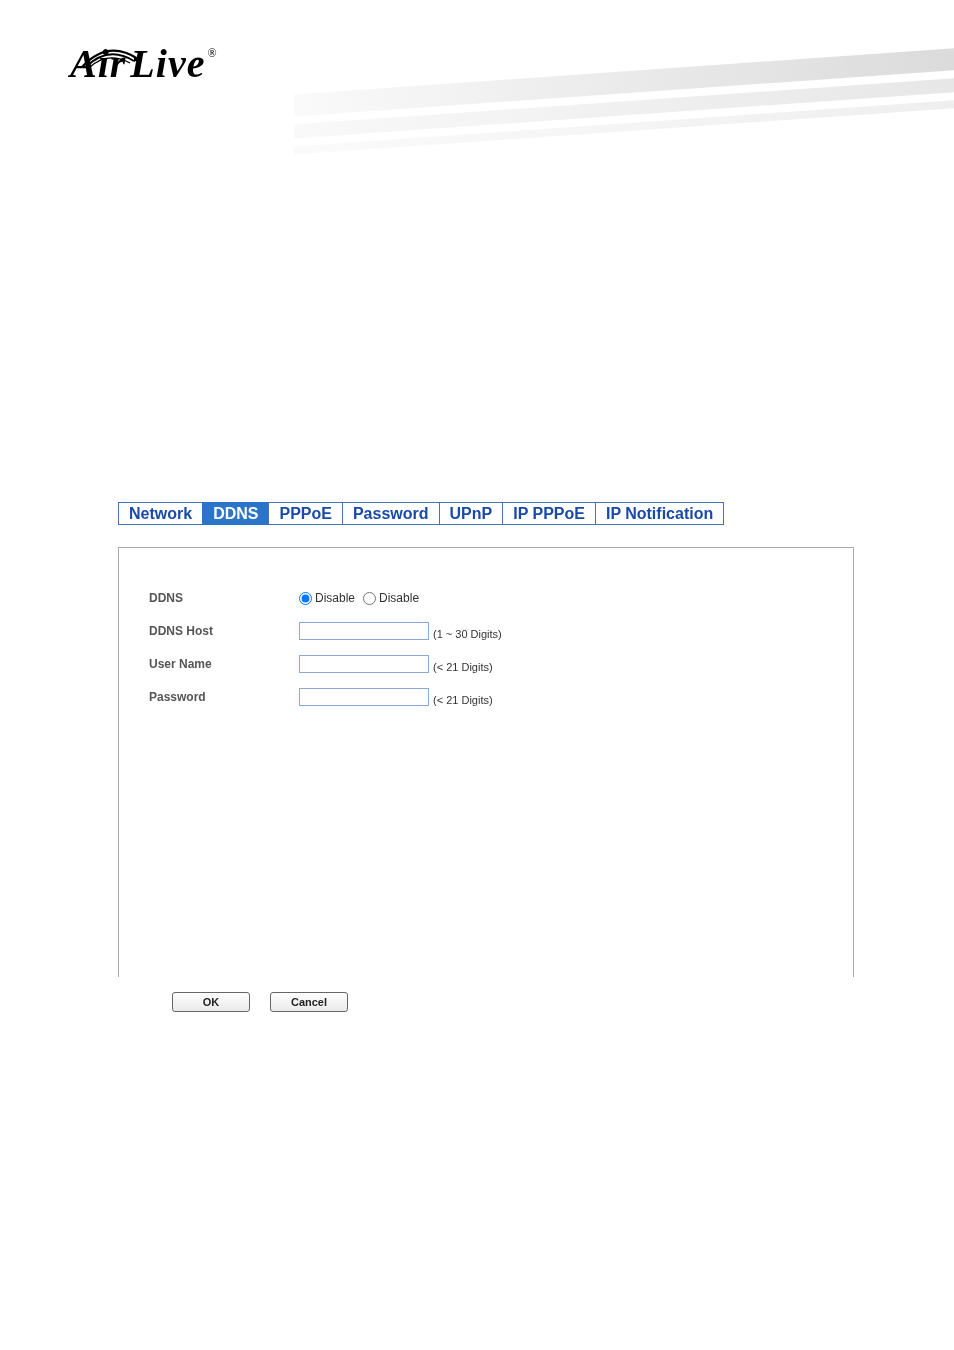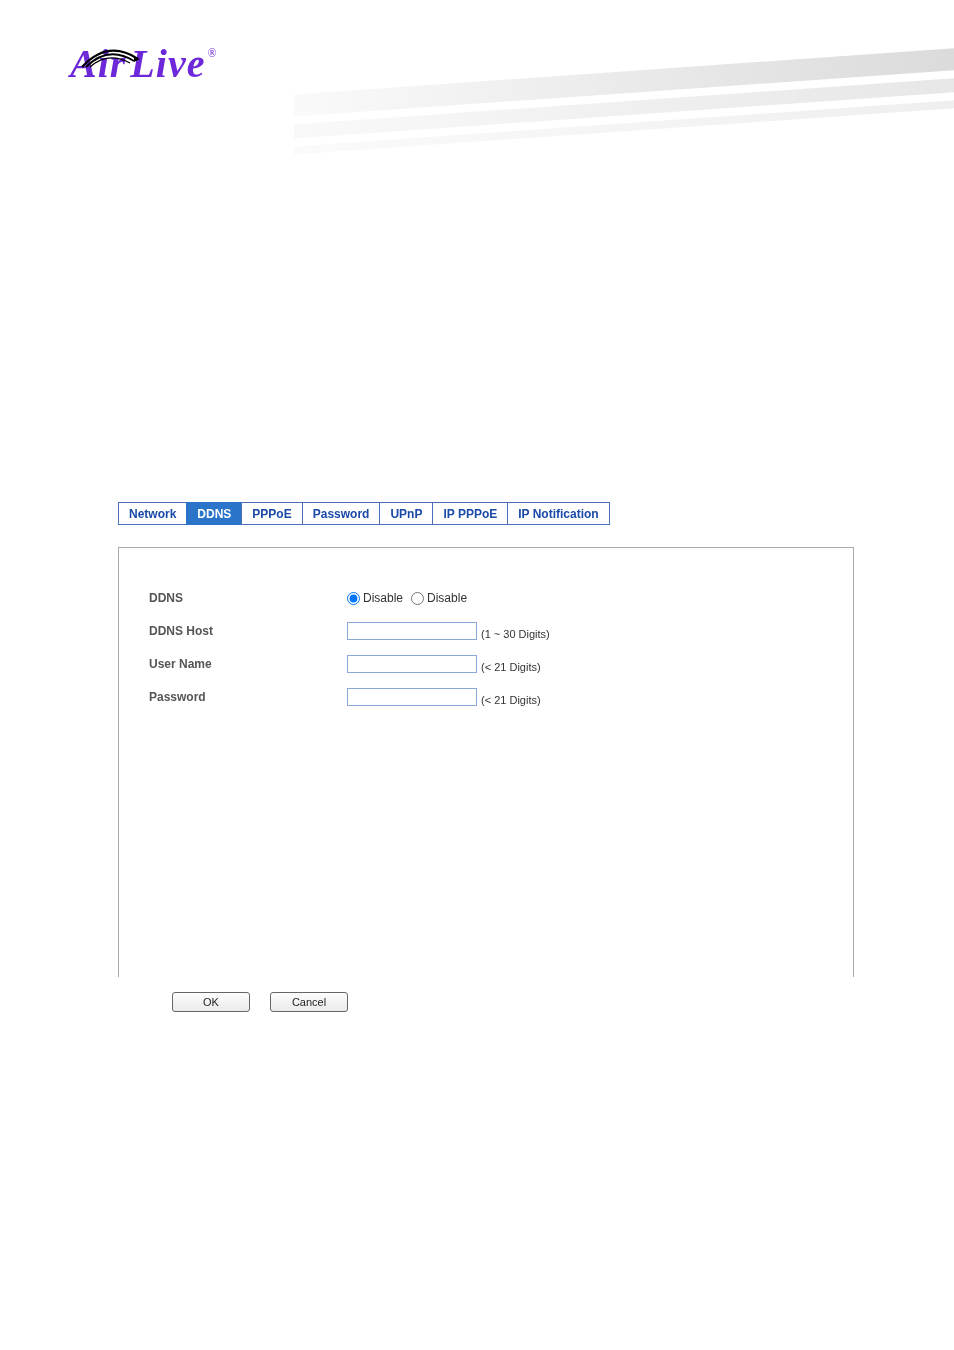--- a/index.html
+++ b/index.html
@@ -13,21 +13,21 @@
   }
   .logo {
     position: absolute;
     top: 40px;
     left: 70px;
     font-family: Georgia, 'Times New Roman', serif;
     font-size: 40px;
     font-style: italic;
     font-weight: bold;
     letter-spacing: 1px;
-    color: #6d28d9;
+    color: #000000;
   }
   .logo .arc {
     position: absolute;
     top: -8px;
     left: 10px;
     width: 60px;
     height: 24px;
   }
   .logo .arc svg { width: 100%; height: 100%; }
   .logo sup {
@@ -61,21 +61,21 @@
   .content {
     position: absolute;
     top: 502px;
     left: 118px;
     right: 100px;
   }
 
   .tabs {
     display: flex;
     height: 23px;
-    font-size: 12px;
+    font-size: 16px;
   }
   .tab {
     border: 1px solid #4a6fb5;
     border-bottom: 1px solid #4a6fb5;
     padding: 3px 10px 3px 10px;
     color: #1a4aa8;
     font-weight: bold;
     background: #fff;
     cursor: pointer;
     display: flex;
@@ -105,21 +105,21 @@
     font-size: 12px;
     color: #555;
     margin-bottom: 13px;
     height: 20px;
     font-family: Arial, sans-serif;
     font-weight: bold;
   }
   .form-label {
     width: 150px;
   }
-  .form-control { display: flex; align-items: center; gap: 6px; font-weight: normal; margin-left: 48px; }
+  .form-control { display: flex; align-items: center; gap: 6px; font-weight: normal; }
 
   .radio-group { display: flex; gap: 8px; align-items: center; color: #333; font-size: 12px; }
   .radio-group label { display: flex; align-items: center; gap: 3px; font-weight: normal; }
 
   .select-wrap {
     border: 1px solid #8aa9d6;
     background: #fff;
     font-family: "Courier New", monospace;
     font-size: 11px;
     display: flex;
@@ -165,21 +165,21 @@
     display: flex;
     gap: 20px;
   }
   .btn {
     width: 78px;
     height: 20px;
     border: 1px solid #666;
     border-radius: 3px;
     background: linear-gradient(#fdfdfd, #eaeaea);
     font-size: 11px;
-    font-weight: normal;
+    font-weight: bold;
     color: #222;
     cursor: pointer;
     display: flex;
     align-items: center;
     justify-content: center;
     font-family: Arial, sans-serif;
   }
 </style>
 </head>
 <body>

